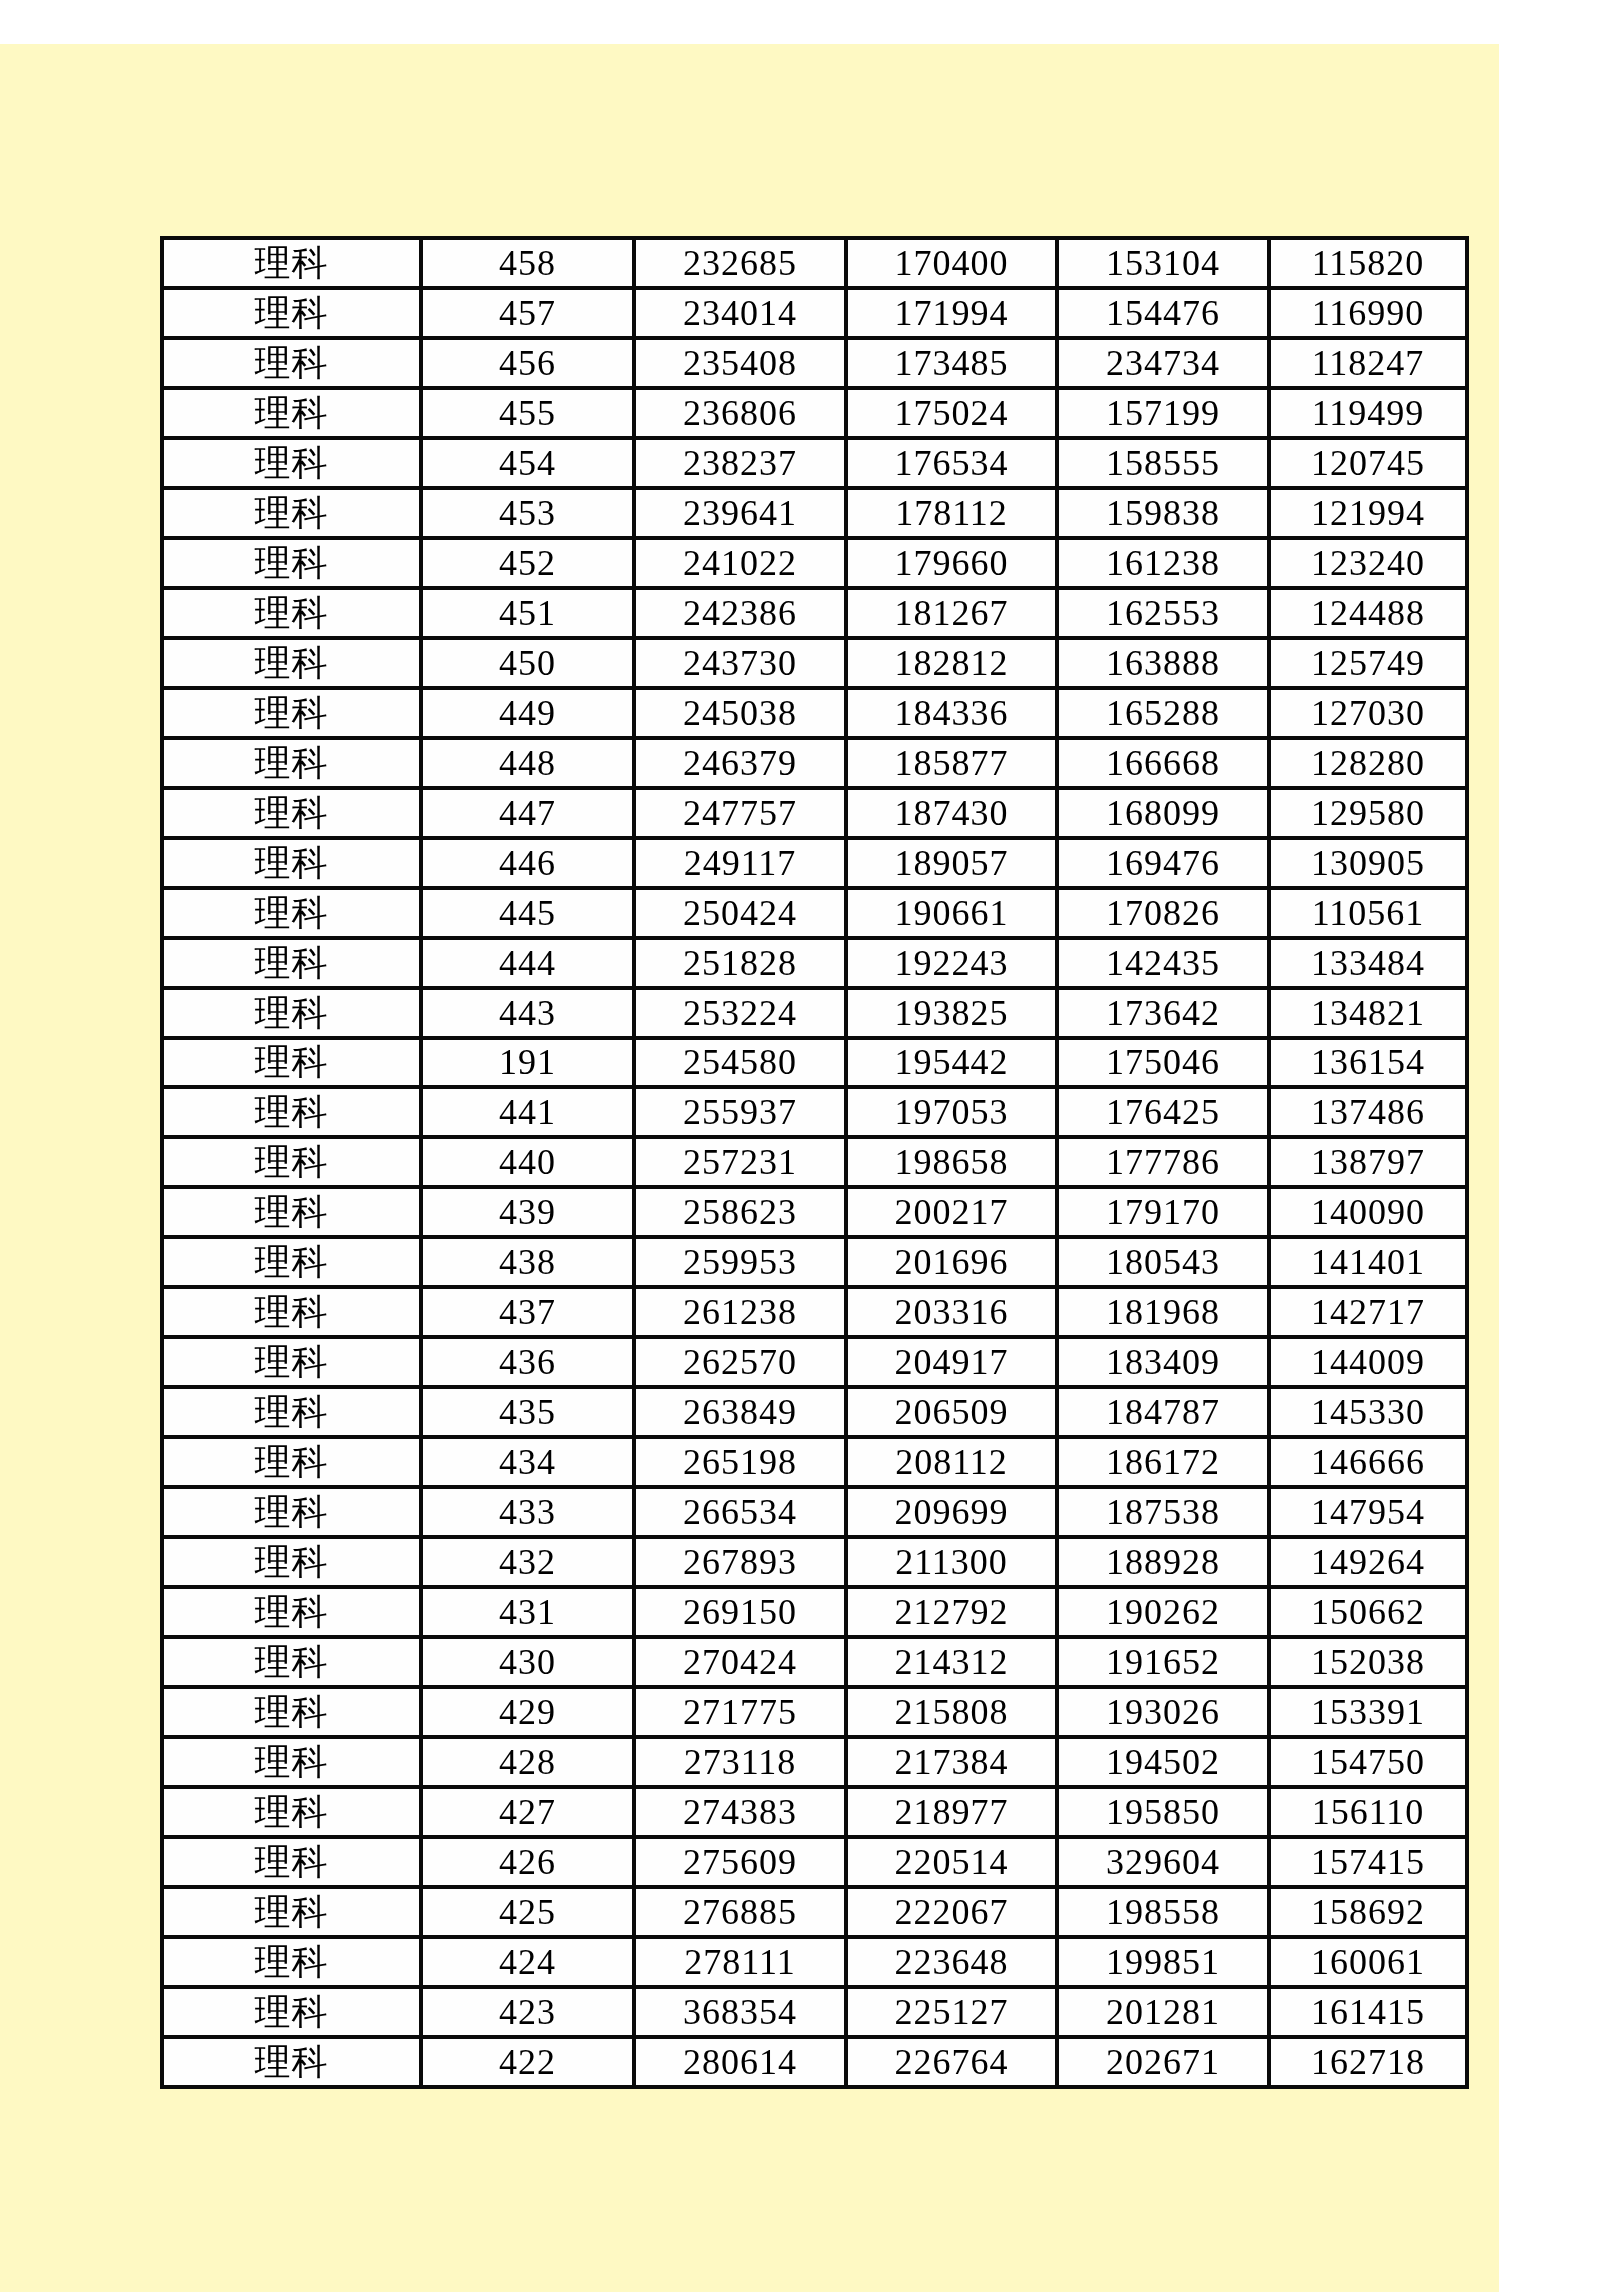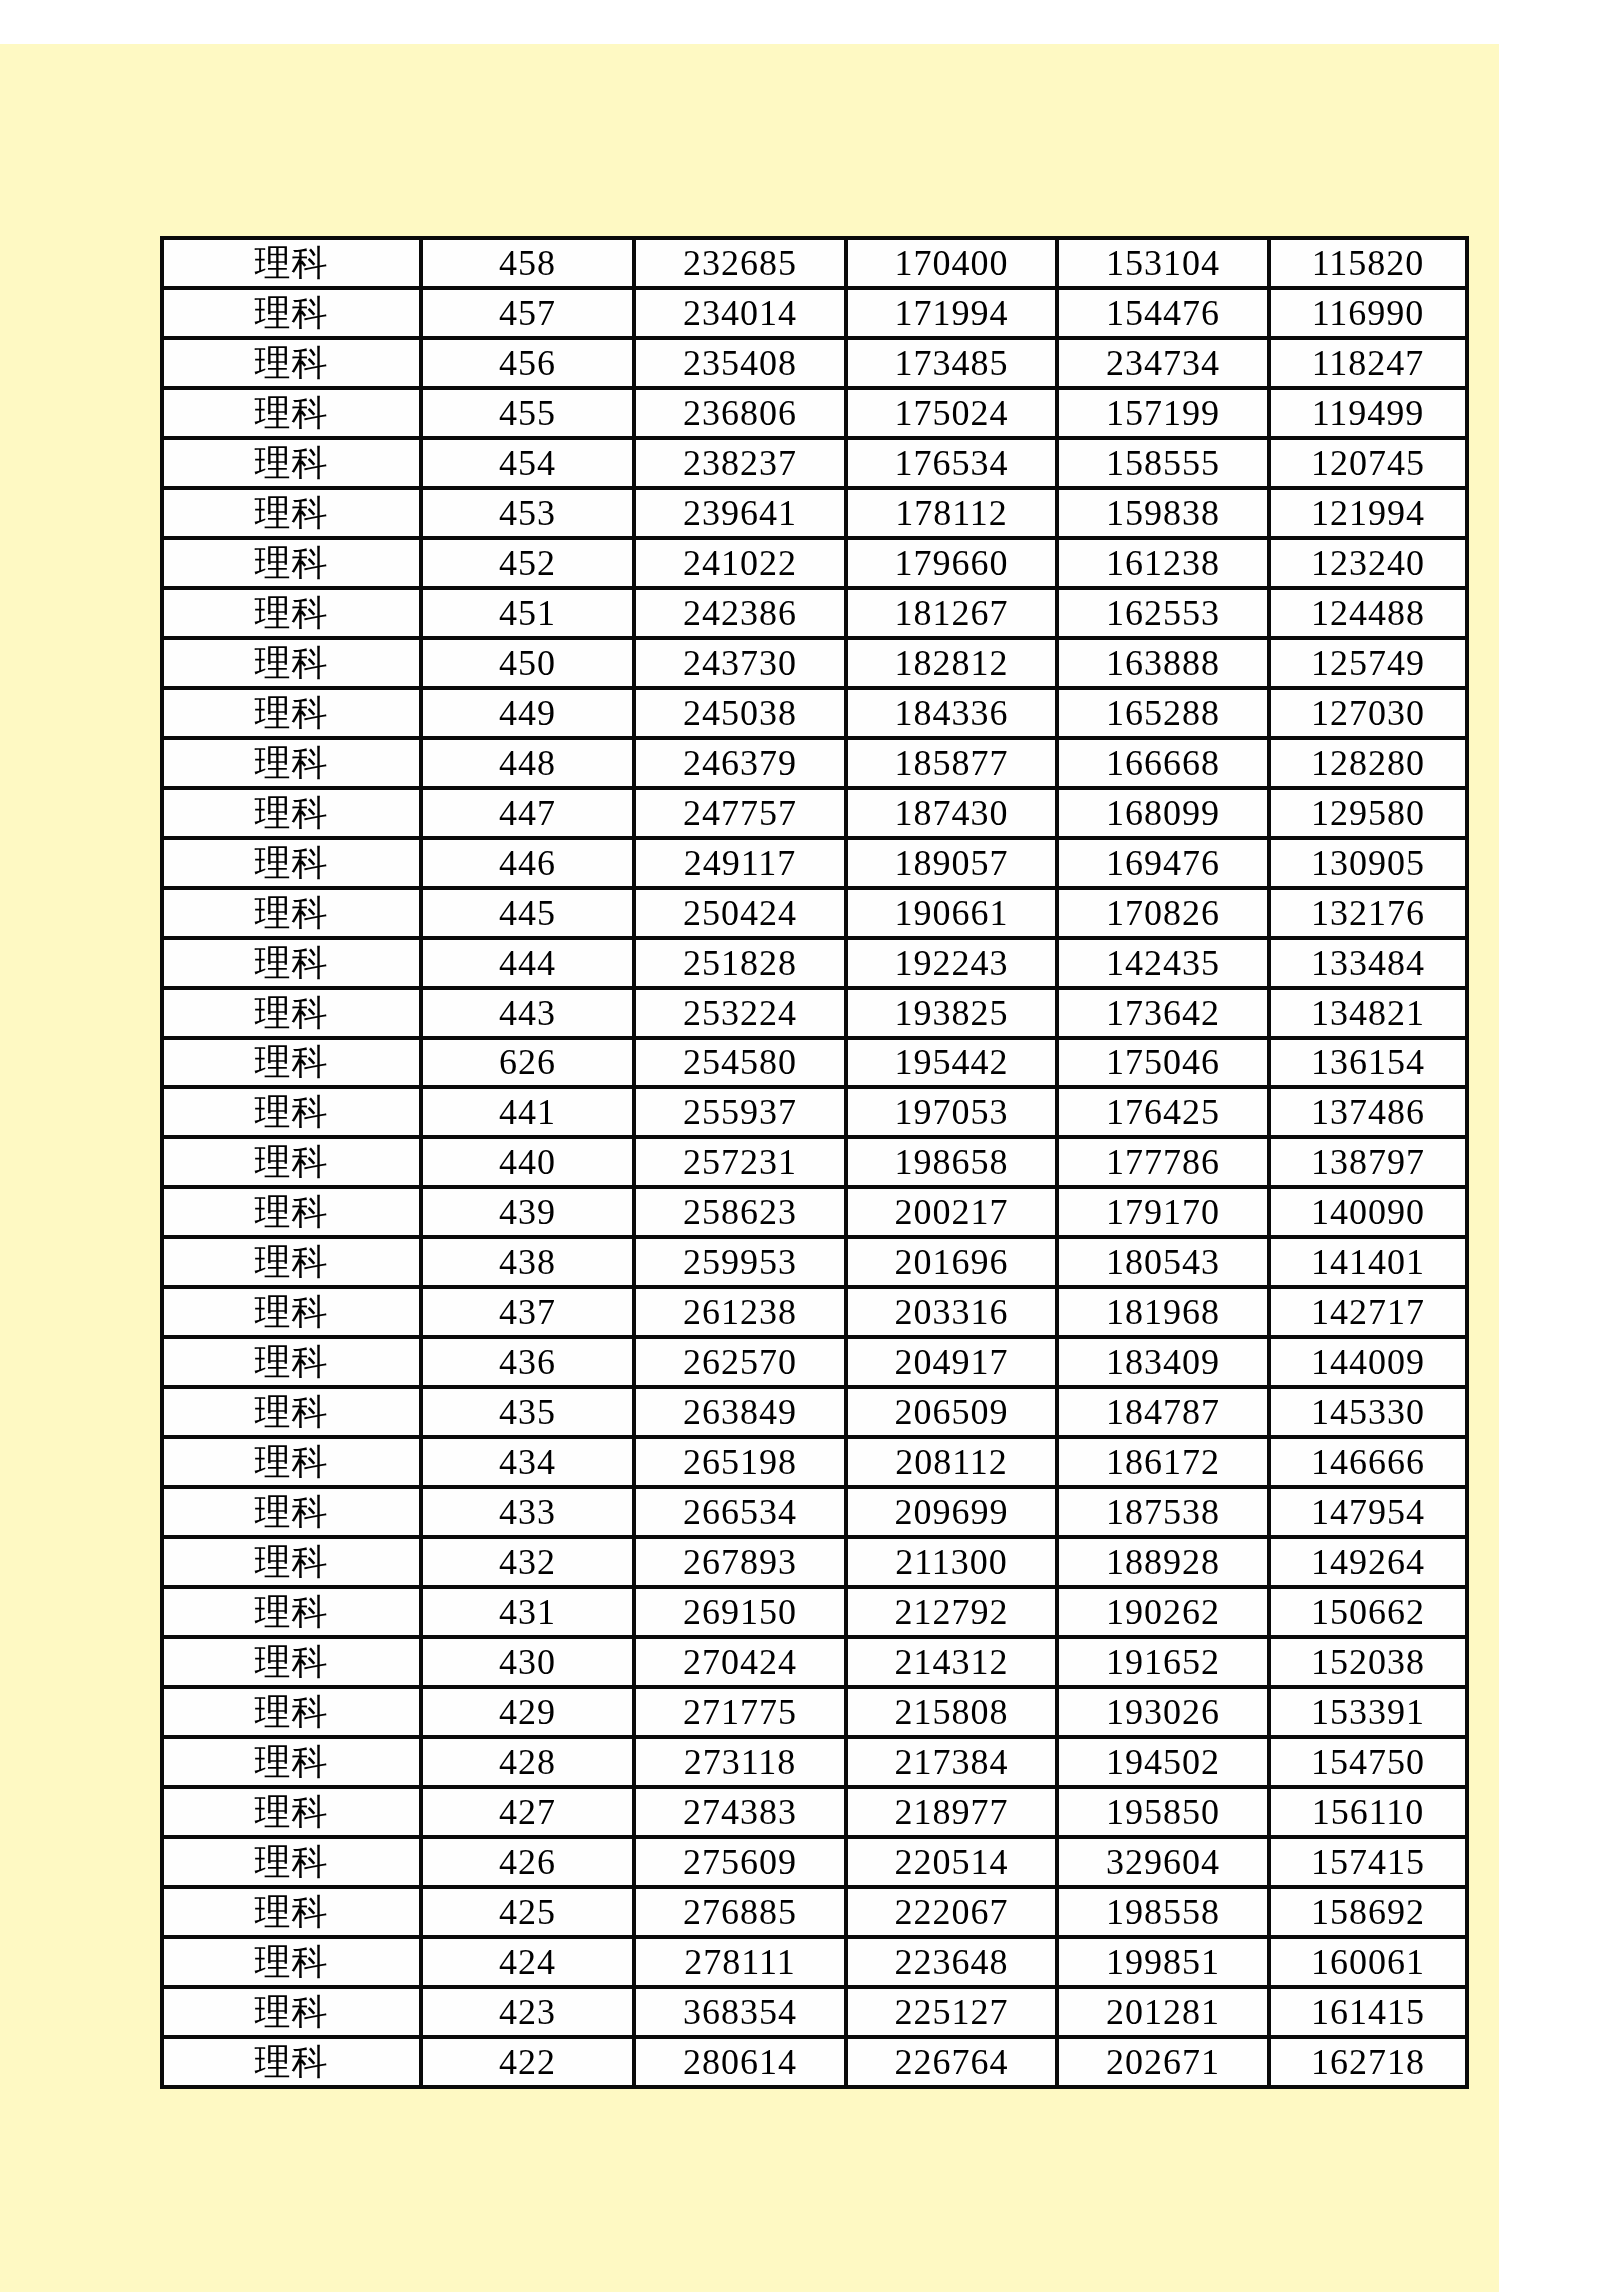--- a/index.html
+++ b/index.html
@@ -156,41 +156,41 @@
           <td>189057</td>
           <td>169476</td>
           <td>130905</td>
         </tr>
         <tr>
           <td>理科</td>
           <td>445</td>
           <td>250424</td>
           <td>190661</td>
           <td>170826</td>
-          <td>132176</td>
+          <td>110561</td>
         </tr>
         <tr>
           <td>理科</td>
           <td>444</td>
           <td>251828</td>
           <td>192243</td>
           <td>142435</td>
           <td>133484</td>
         </tr>
         <tr>
           <td>理科</td>
           <td>443</td>
           <td>253224</td>
           <td>193825</td>
           <td>173642</td>
           <td>134821</td>
         </tr>
         <tr>
           <td>理科</td>
-          <td>626</td>
+          <td>191</td>
           <td>254580</td>
           <td>195442</td>
           <td>175046</td>
           <td>136154</td>
         </tr>
         <tr>
           <td>理科</td>
           <td>441</td>
           <td>255937</td>
           <td>197053</td>

